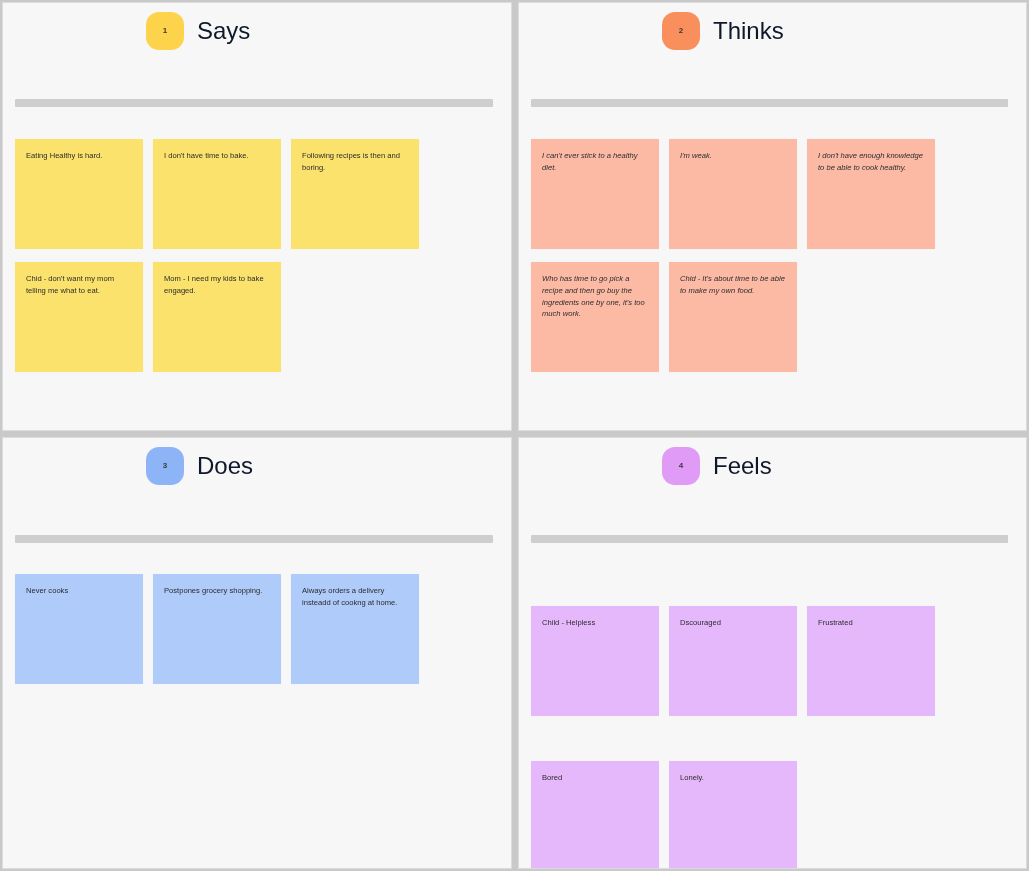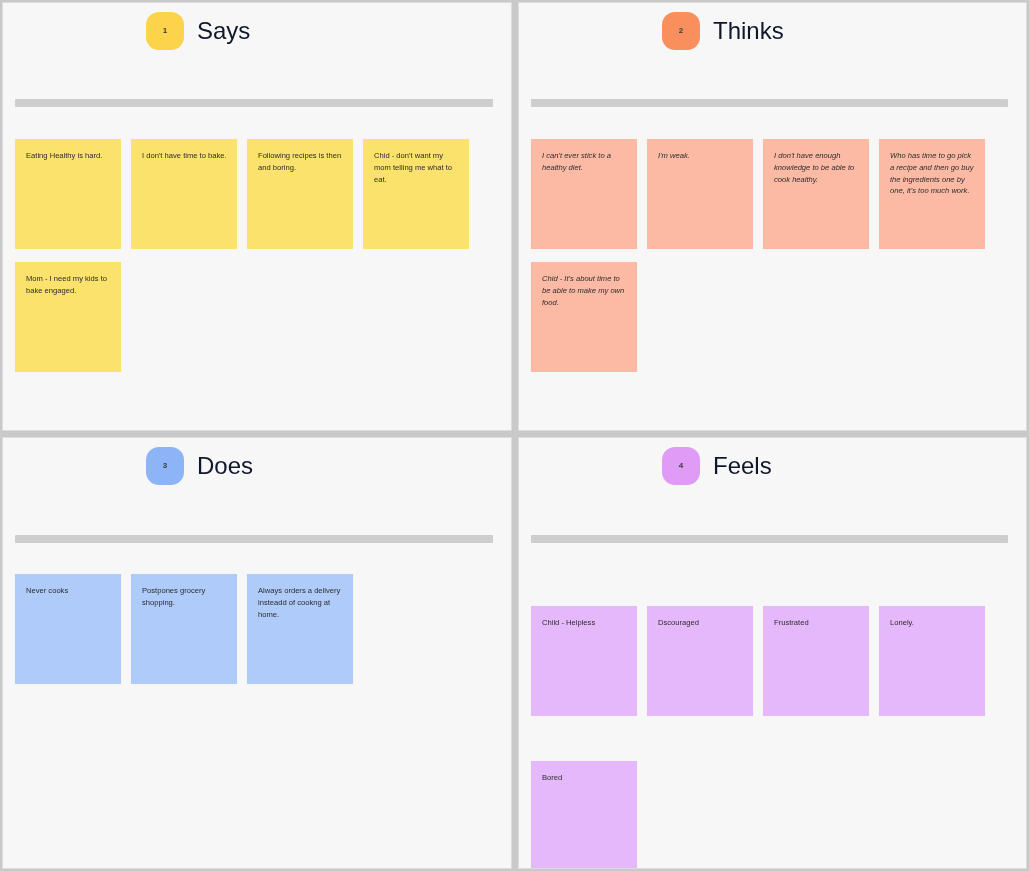--- a/index.html
+++ b/index.html
@@ -92,21 +92,21 @@
     top: 136px;
     display: flex;
     flex-wrap: wrap;
     gap: 13px 10px;
     align-content: flex-start;
   }
   .q-does .notes-area,
   .q-feels .notes-area { top: 136px; }
 
   .note {
-    width: 106px;
+    width: 128px;
     height: 110px;
     box-sizing: border-box;
     padding: 11px 10px 8px 11px;
     font-size: 7.6px;
     line-height: 1.55;
     color: #2c2c2c;
     word-wrap: break-word;
     overflow: hidden;
     box-shadow: 0 0 1px rgba(0,0,0,0.06);
   }
@@ -174,18 +174,18 @@
       <div class="badge badge-purple">
         <span>4</span>
       </div>
       <div class="panel-title">Feels</div>
     </div>
     <div class="divider-bar"></div>
     <div class="notes-area">
       <div class="note note-purple">Child - Helpless</div>
       <div class="note note-purple">Dscouraged</div>
       <div class="note note-purple">Frustrated</div>
+      <div class="note note-purple">Bored</div>
       <div class="note note-purple">Lonely.</div>
-      <div class="note note-purple">Bored</div>
     </div>
   </section>
 
 </div>
 
 </body></html>

